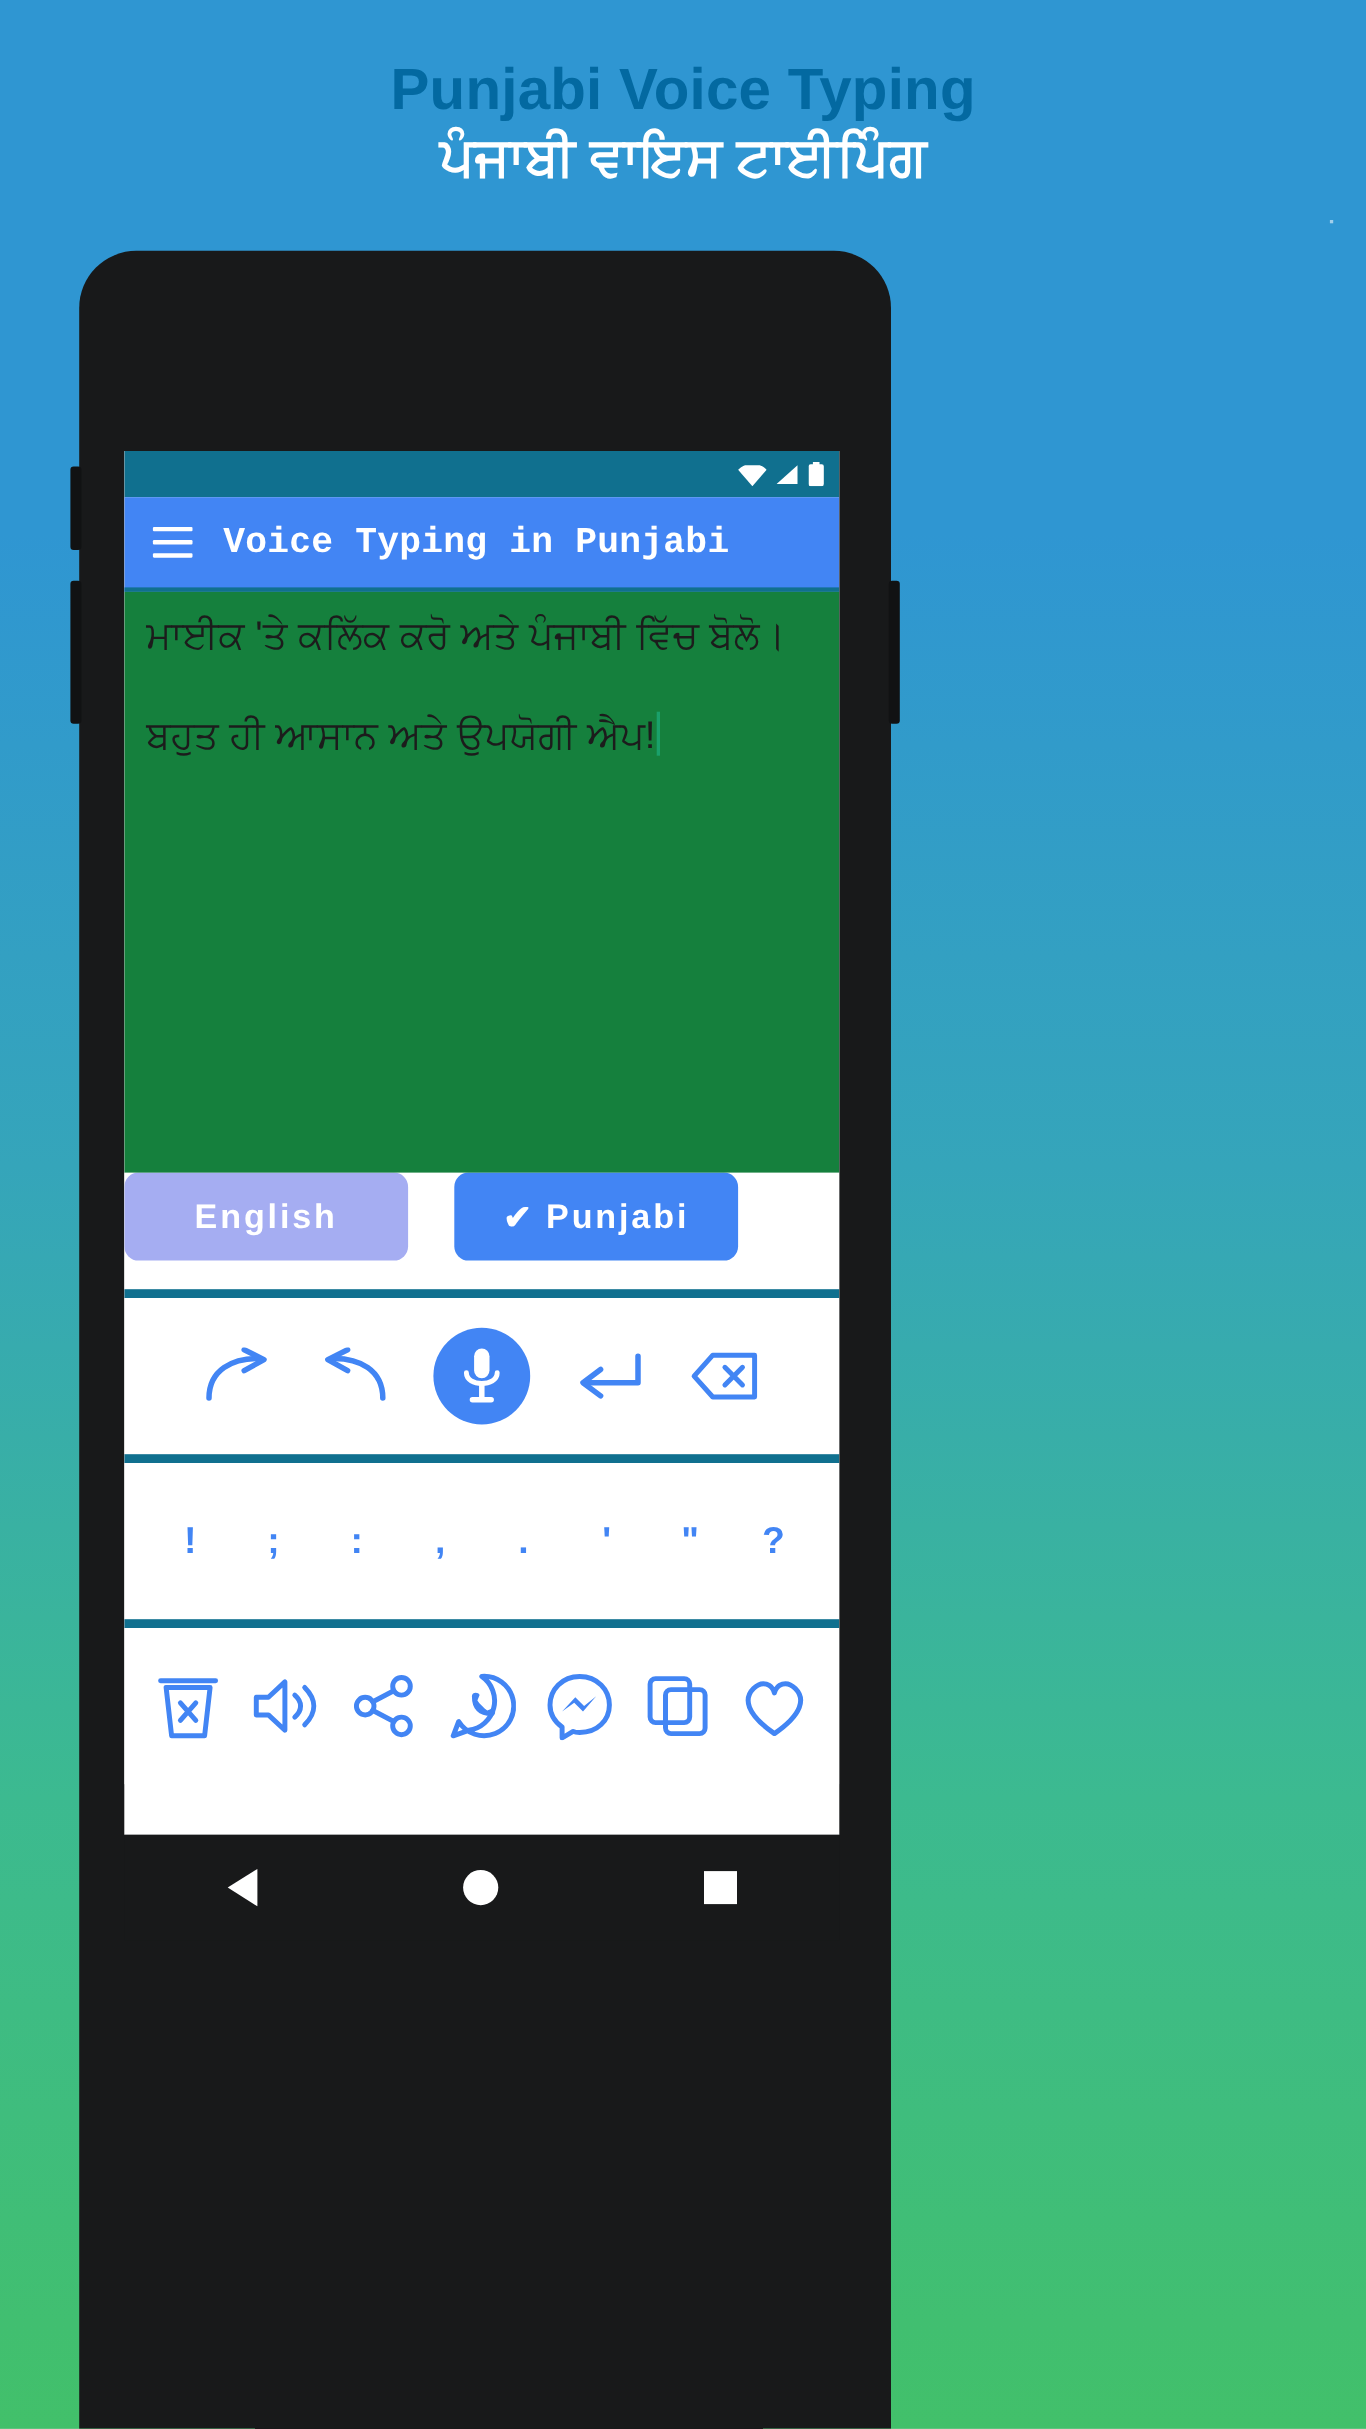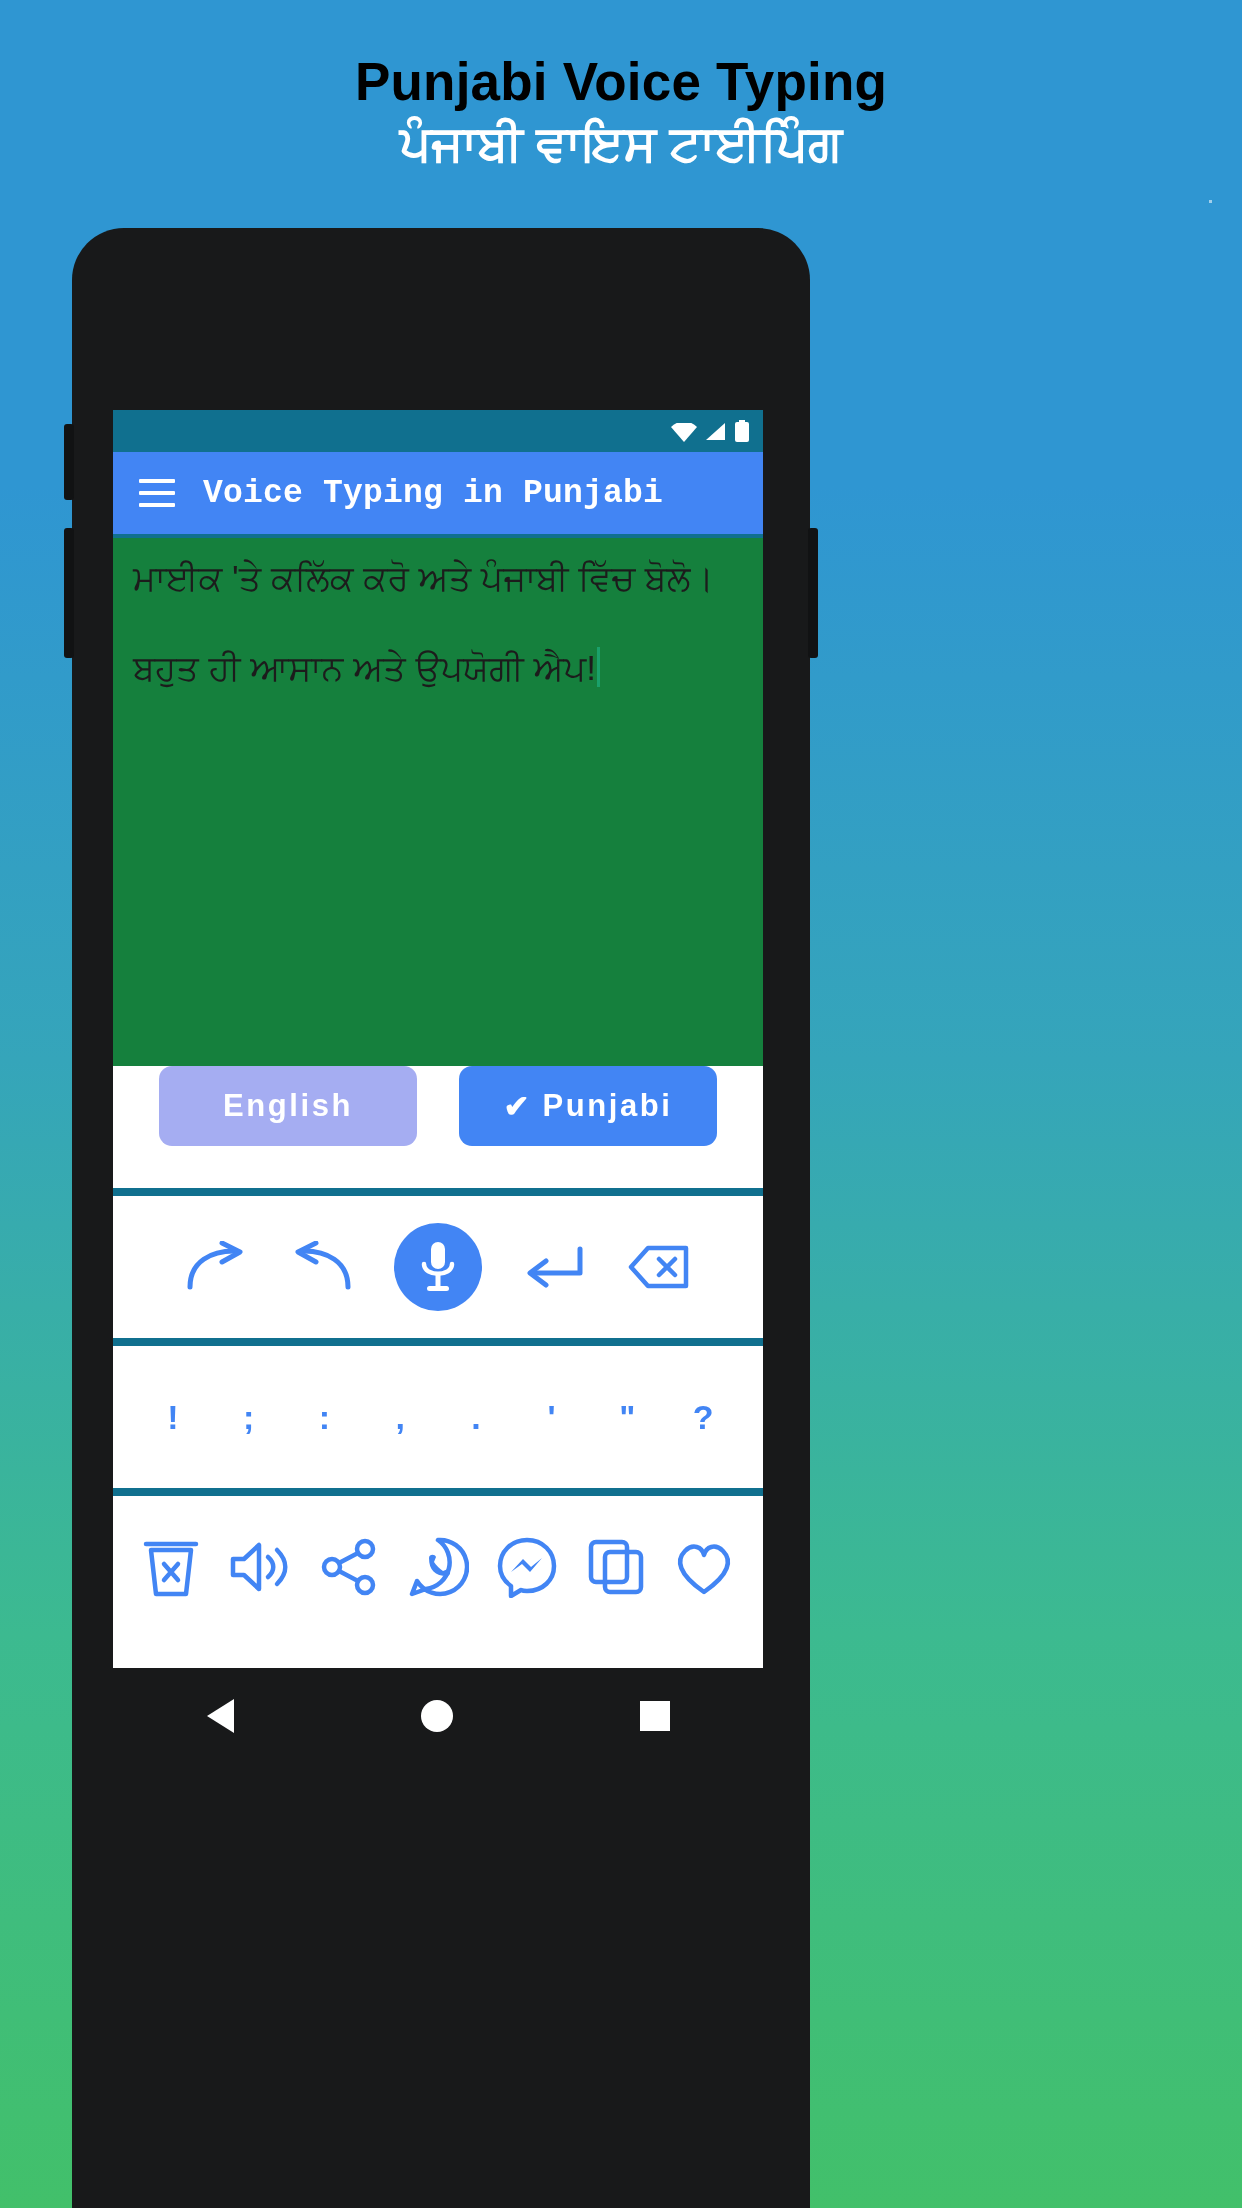--- a/index.html
+++ b/index.html
@@ -13,21 +13,21 @@
     position: relative;
   }
 
   
   .header {
     position: absolute;
     top: 52px; left: 0; right: 0;
     text-align: center;
   }
   .title-en {
-    color: #000000;
+    color: #0369a1;
     font-size: 53px;
     font-weight: bold;
     letter-spacing: 0.2px;
     line-height: 1.12;
   }
   .title-pa {
     color: #ffffff;
     font-size: 49px;
     font-weight: bold;
     line-height: 1.25;
@@ -117,23 +117,22 @@
     width: 3px;
     height: 40px;
     background: #1aa06a;
     vertical-align: -7px;
     margin-left: 1px;
   }
 
   
   .langrow {
     display: flex;
-    justify-content: center;
     gap: 42px;
-    padding-bottom: 42px;
+    padding-bottom: 26px;
     background: #fff;
   }
   .langbtn {
     width: 258px;
     height: 80px;
     border-radius: 13px;
     display: flex;
     align-items: center;
     justify-content: center;
     gap: 13px;

